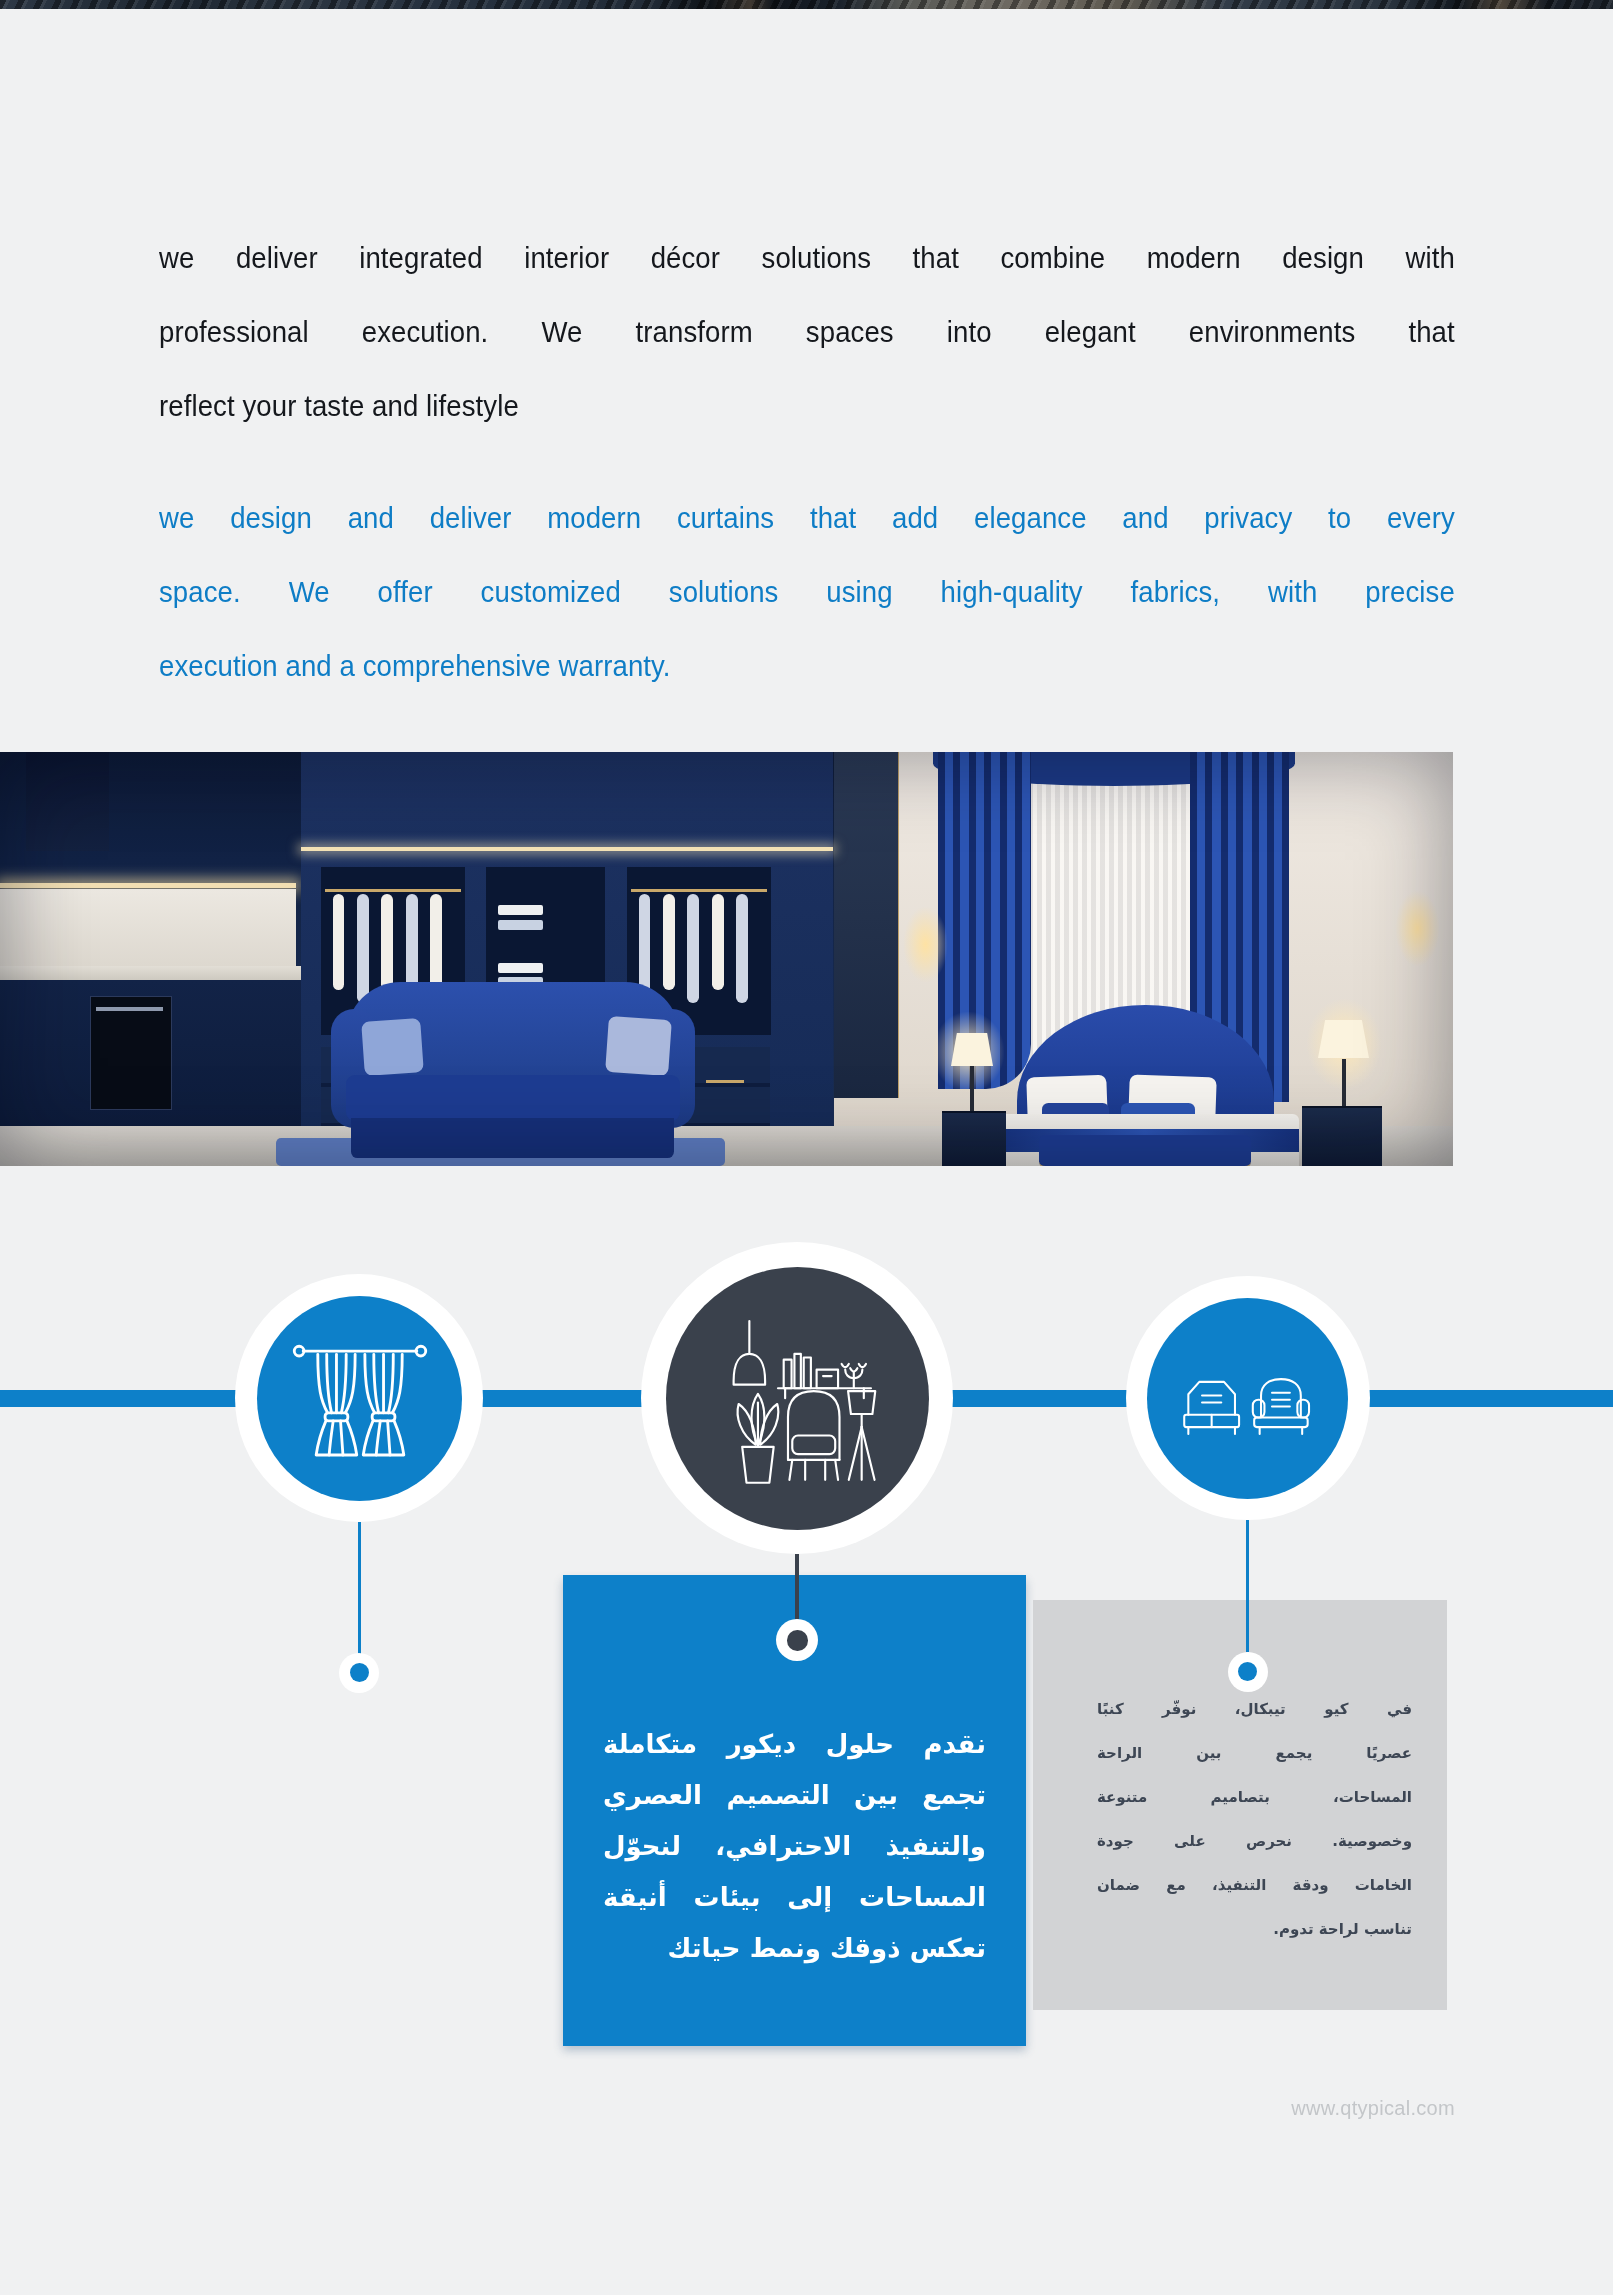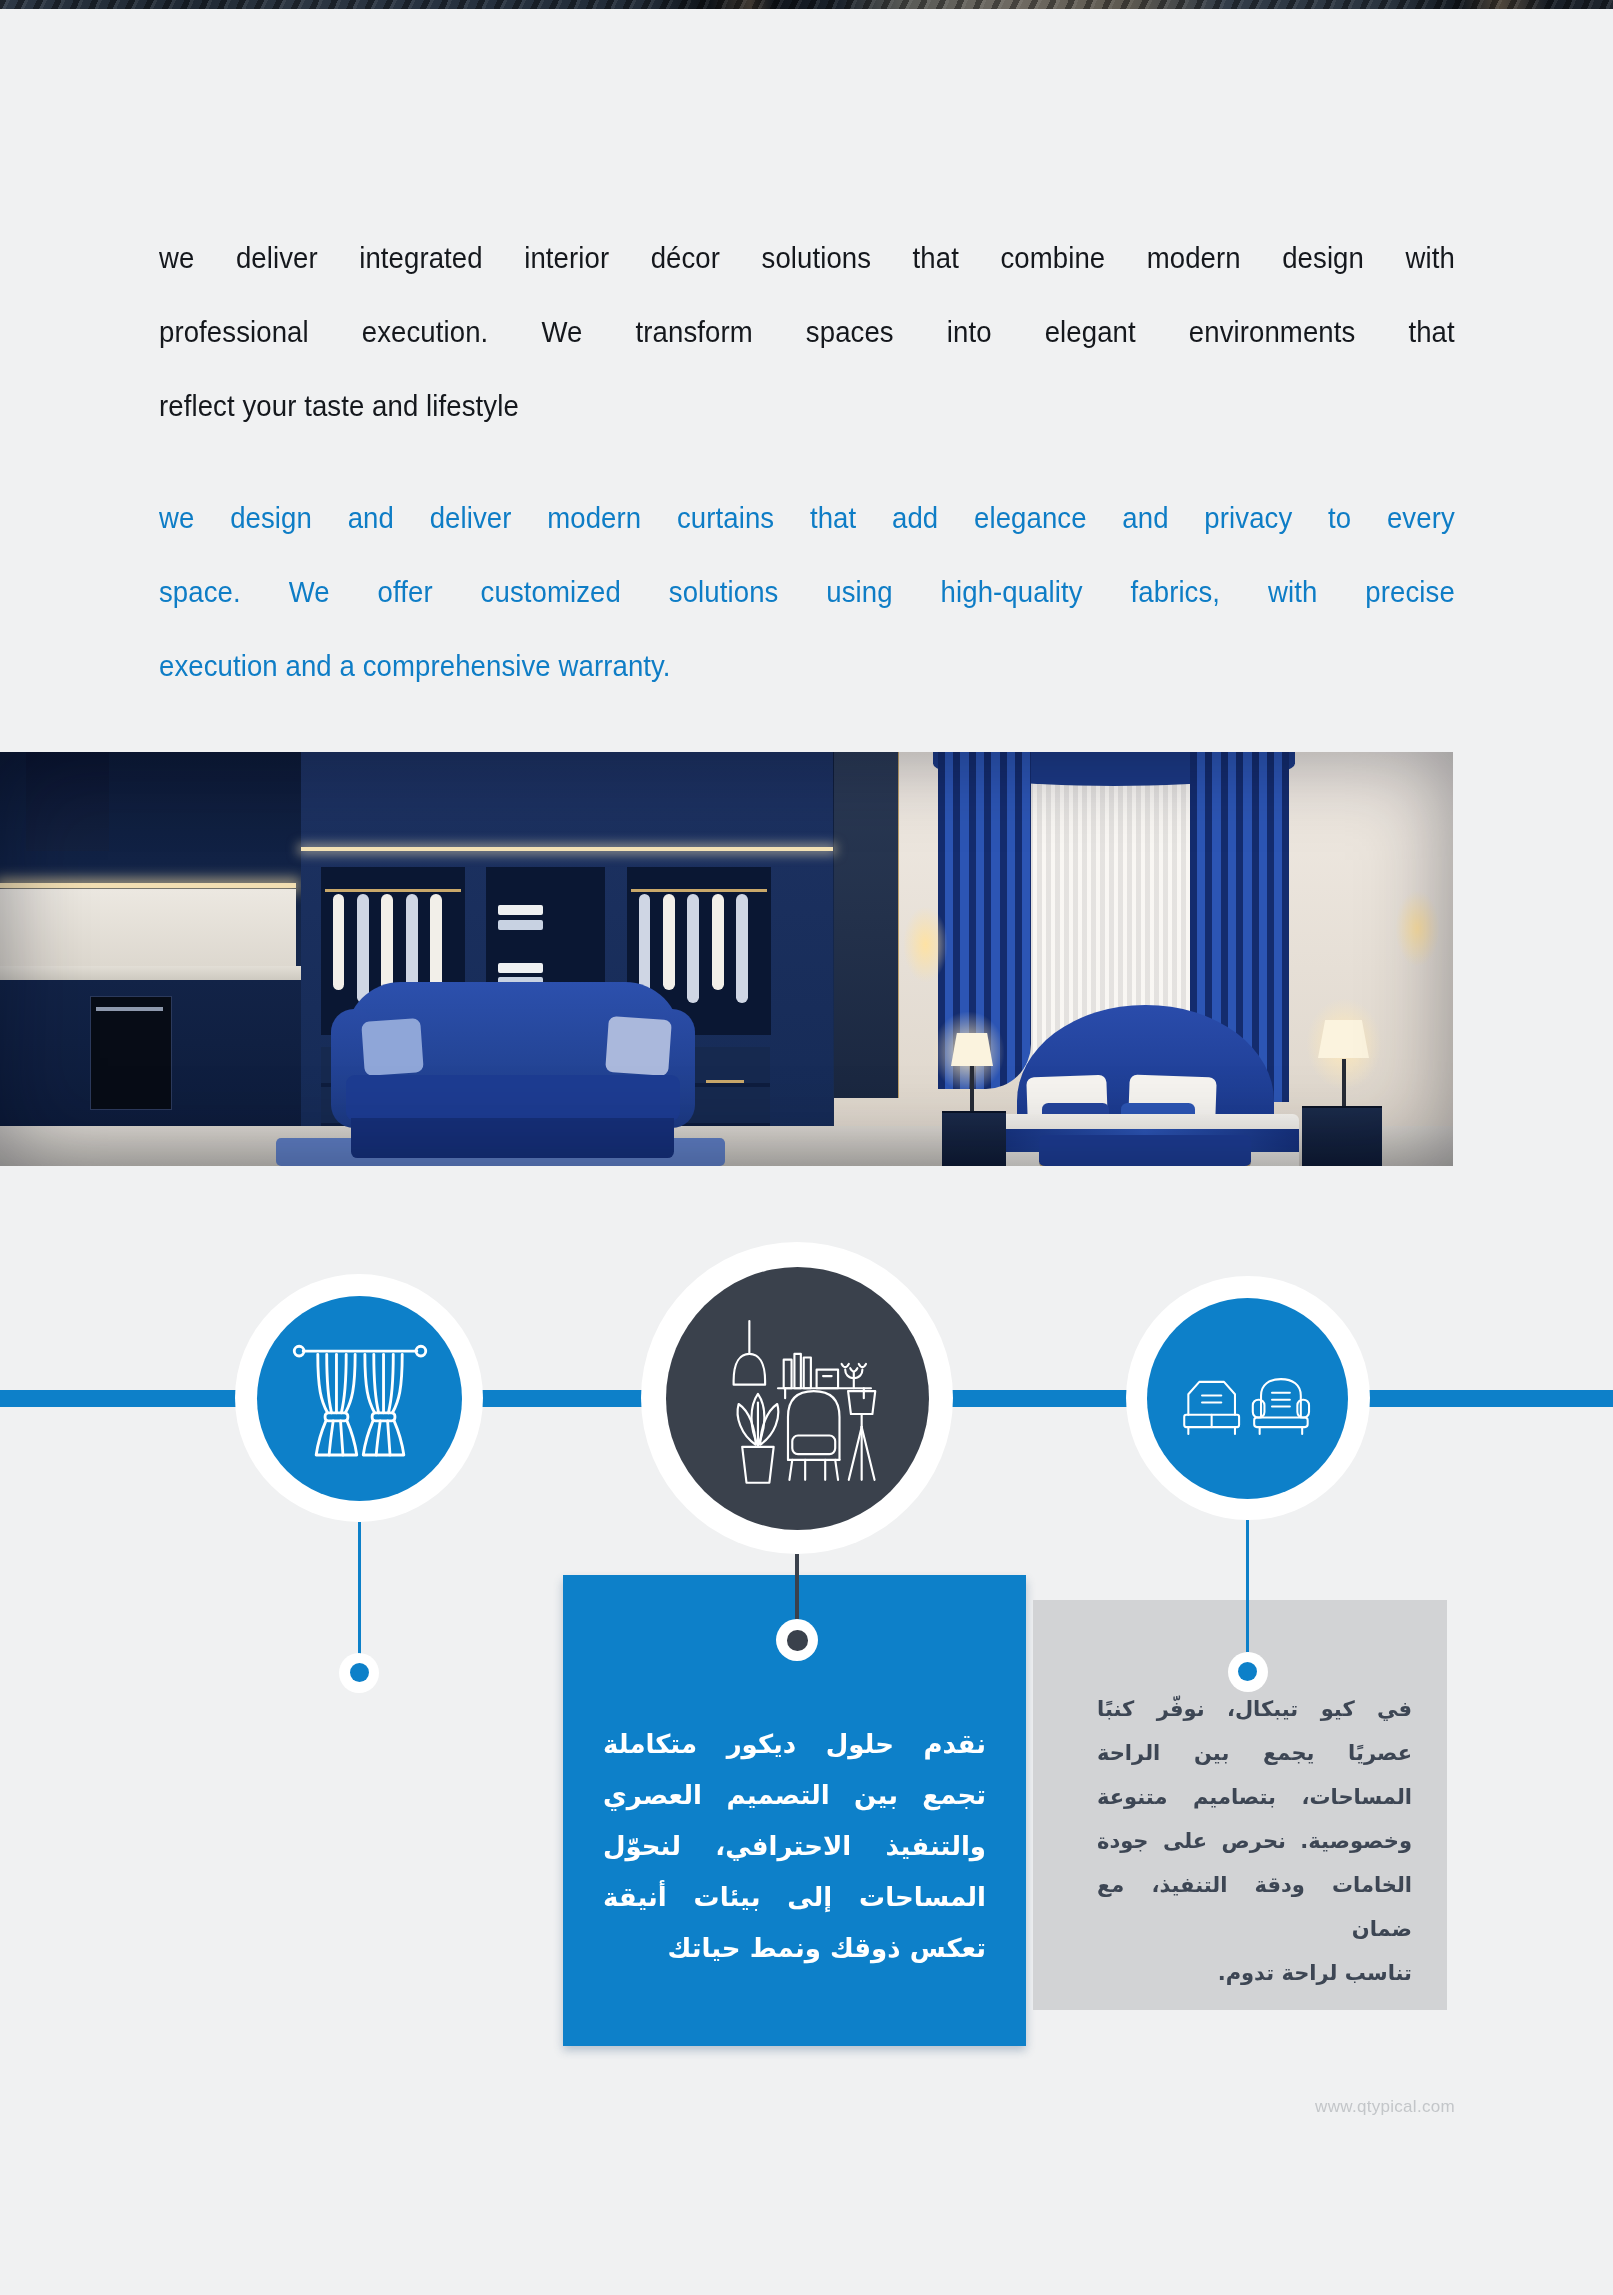--- a/index.html
+++ b/index.html
@@ -138,24 +138,24 @@
   .box-blue{background:#0d80c9;box-shadow:0 5.1px 9px rgba(40,80,120,.30);}
   .box.b1{left:156px;top:1600px;width:404px;height:410px;}
   .box.b2{left:563px;top:1575px;width:463px;height:471px;}
   .box.b3{left:1033px;top:1600px;width:414px;height:410px;}
 
   .ar{direction:rtl;font-family:"DejaVu Sans",sans-serif;font-weight:bold;}
   .ar .ln{text-align:justify;text-align-last:justify;}
   .ar .ln.last{text-align:right;text-align-last:right;}
   .ar-b1{position:absolute;left:35px;right:35px;top:96px;color:#3d4654;font-size:23px;line-height:47px;}
   .ar-b2{position:absolute;left:40px;right:40px;top:144px;color:#ffffff;font-size:26px;line-height:51px;}
-  .ar-b3{position:absolute;left:35px;right:35px;top:87px;color:#3d4654;font-size:21px;line-height:44px;margin-left:29px;}
-
-  
-  .footer-url{position:absolute;right:159px;top:2097px;font-size:17px;color:#c3c6c9;
+  .ar-b3{position:absolute;left:35px;right:35px;top:87px;color:#3d4654;font-size:15px;line-height:44px;margin-left:29px;}
+
+  
+  .footer-url{position:absolute;right:159px;top:2097px;font-size:20px;color:#c3c6c9;
               letter-spacing:0.3px;text-decoration:none;font-weight:300;}
 </style>
 </head>
 <body>
 
 <div class="page">
 
   <div class="top-strip"></div>
 
   <div class="en-para para-intro">

